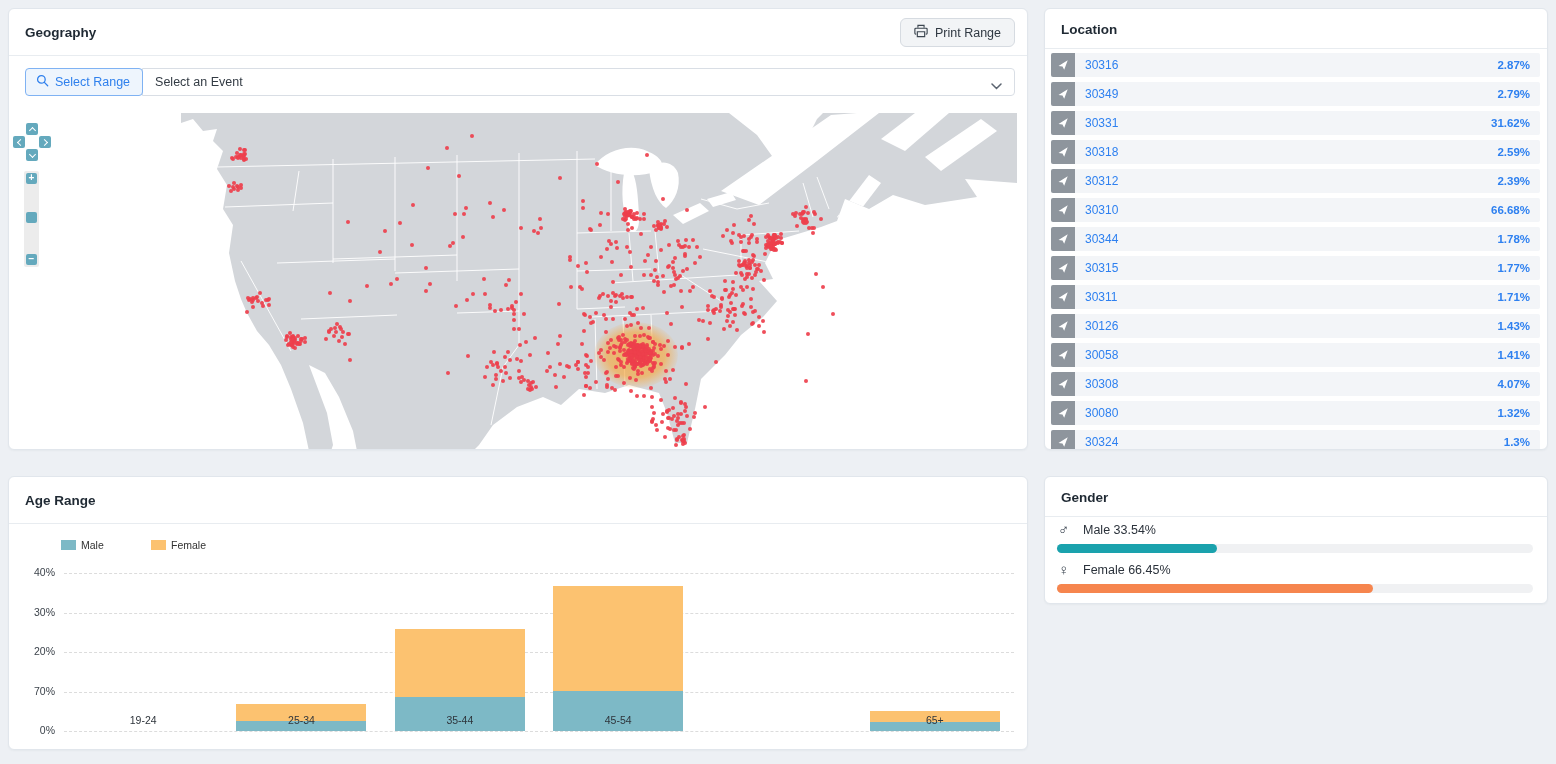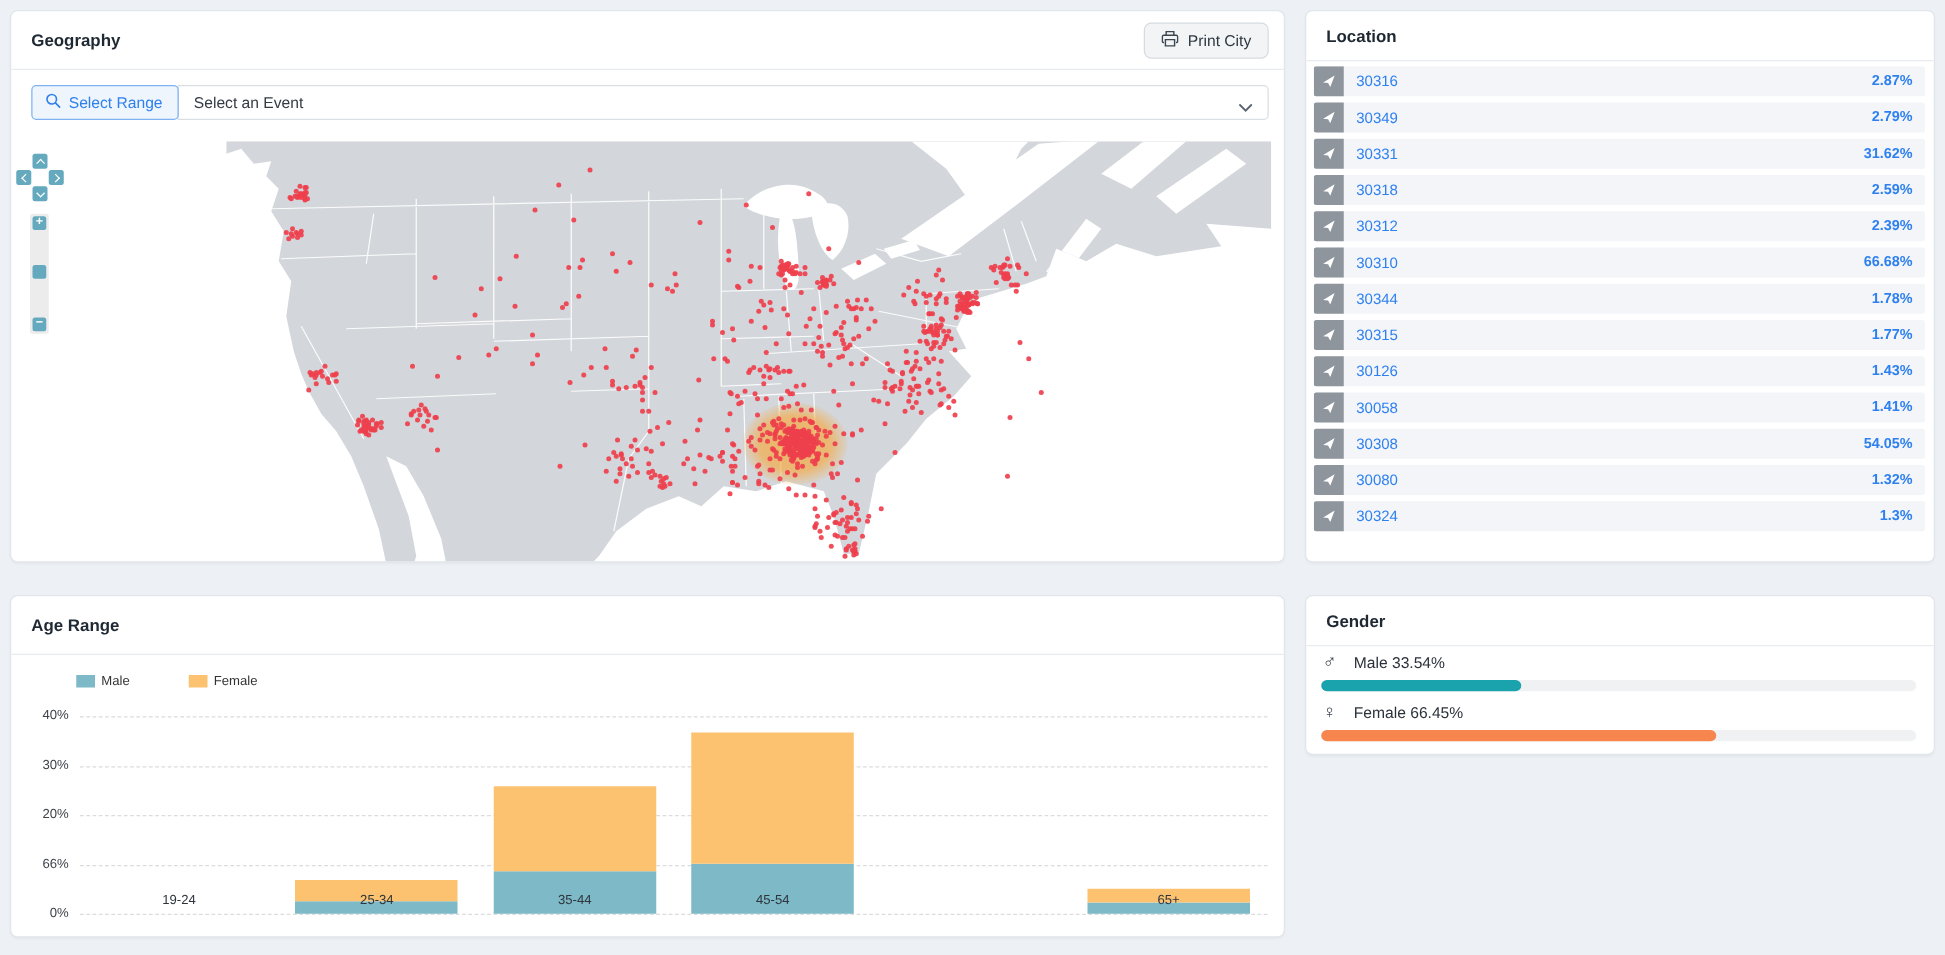--- a/index.html
+++ b/index.html
@@ -70,21 +70,21 @@
 </head>
 <body>
 
 <div class="panel" id="geo">
   <div class="phead">
     <span class="ptitle">Geography</span>
     <div class="printbtn">
       <span><svg width="14" height="14" viewBox="0 0 16 16">
             <path d="M4.5 4V1.5h7V4 M2.5 11.5H2a1 1 0 0 1-1-1V6a1.2 1.2 0 0 1 1.2-1.2h11.6A1.2 1.2 0 0 1 15 6v4.5a1 1 0 0 1-1 1h-.5 M3.8 8.8h8.4v5.7H3.8z" fill="none" stroke="#3c4650" stroke-width="1.3"></path>
           </svg></span>
-      <span>Print City</span>
+      <span>Print Range</span>
     </div>
   </div>
   <div class="ctrlrow">
     <div class="rangebtn">
       <span><svg width="13" height="13" viewBox="0 0 14 14">
             <circle cx="5.8" cy="5.8" r="4.1" fill="none" stroke="#2f80ed" stroke-width="1.4"></circle>
             <line x1="9" y1="9" x2="12.6" y2="12.6" stroke="#2f80ed" stroke-width="1.4" stroke-linecap="round"></line>
           </svg></span>
       <span>Select Range</span>
     </div>
@@ -1152,40 +1152,49 @@
         </span>
         <a class="lzip">30315</a>
         <span class="lpct">1.77%</span>
       </div>
       <div class="lrow">
         <span class="lico">
           <svg width="12" height="12" viewBox="0 0 16 16">
             <path d="M2 9.4 L14.3 1.8 L9.6 14.2 L7.3 9.9 Z" fill="#fff"></path>
           </svg>
         </span>
+        <a class="lzip">30311</a>
+        <span class="lpct">1.71%</span>
+      </div>
+      <div class="lrow">
+        <span class="lico">
+          <svg width="12" height="12" viewBox="0 0 16 16">
+            <path d="M2 9.4 L14.3 1.8 L9.6 14.2 L7.3 9.9 Z" fill="#fff"></path>
+          </svg>
+        </span>
         <a class="lzip">30126</a>
         <span class="lpct">1.43%</span>
       </div>
       <div class="lrow">
         <span class="lico">
           <svg width="12" height="12" viewBox="0 0 16 16">
             <path d="M2 9.4 L14.3 1.8 L9.6 14.2 L7.3 9.9 Z" fill="#fff"></path>
           </svg>
         </span>
         <a class="lzip">30058</a>
         <span class="lpct">1.41%</span>
       </div>
       <div class="lrow">
         <span class="lico">
           <svg width="12" height="12" viewBox="0 0 16 16">
             <path d="M2 9.4 L14.3 1.8 L9.6 14.2 L7.3 9.9 Z" fill="#fff"></path>
           </svg>
         </span>
         <a class="lzip">30308</a>
-        <span class="lpct">54.05%</span>
+        <span class="lpct">4.07%</span>
       </div>
       <div class="lrow">
         <span class="lico">
           <svg width="12" height="12" viewBox="0 0 16 16">
             <path d="M2 9.4 L14.3 1.8 L9.6 14.2 L7.3 9.9 Z" fill="#fff"></path>
           </svg>
         </span>
         <a class="lzip">30080</a>
         <span class="lpct">1.32%</span>
       </div>
@@ -1214,21 +1223,21 @@
     <span>Female</span>
   </span>
   <div id="plot">
       <div class="gl" style="top: 0px;"></div>
       <span class="yt" style="top: 0px;">40%</span>
       <div class="gl" style="top: 39.5px;"></div>
       <span class="yt" style="top: 39.5px;">30%</span>
       <div class="gl" style="top: 79px;"></div>
       <span class="yt" style="top: 79px;">20%</span>
       <div class="gl" style="top: 118.5px;"></div>
-      <span class="yt" style="top: 118.5px;">66%</span>
+      <span class="yt" style="top: 118.5px;">70%</span>
       <div class="gl" style="top: 158px;"></div>
       <span class="yt" style="top: 158px;">0%</span>
       <div class="slot" style="left: 0px; width: 158.333px;">
         <div class="seg" style="bottom:0;height:0px;background:#7db9c6"></div>
         <div class="seg" style="bottom:0px;height:0px;background:#fcc270"></div>
         <div class="cat">19-24</div>
       </div>
       <div class="slot" style="left: 158.333px; width: 158.333px;">
         <div class="seg" style="bottom:0;height:9.875px;background:#7db9c6"></div>
         <div class="seg" style="bottom:9.875px;height:16.985px;background:#fcc270"></div>

